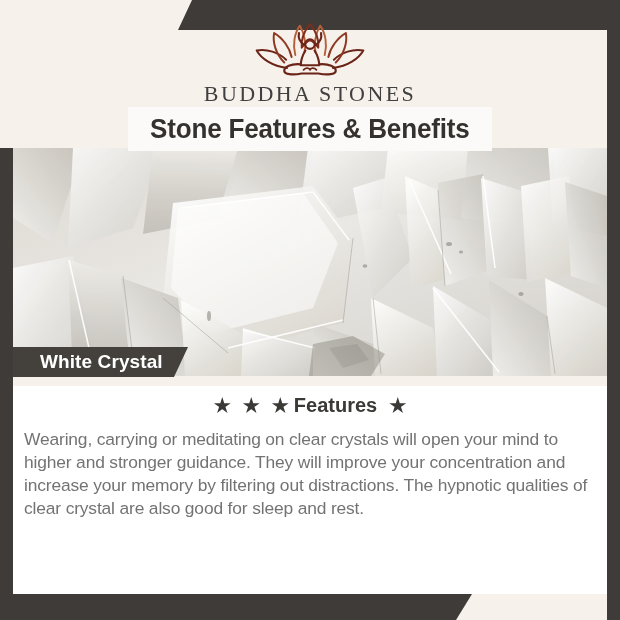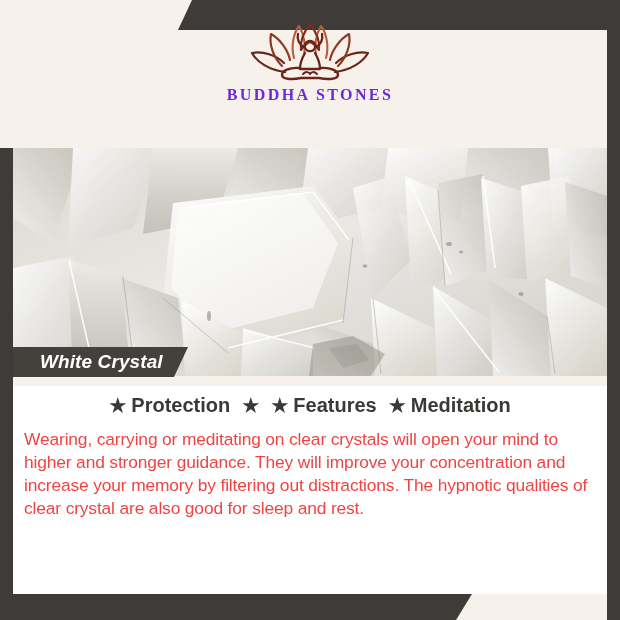--- a/index.html
+++ b/index.html
@@ -40,22 +40,22 @@
 
   
   .logo-wrap{
     position:absolute; top:22px; left:0; width:620px; height:85px;
     display:flex; flex-direction:column; align-items:center; z-index:5;
   }
   .logo-mark{width:122px;height:62px;display:block;}
   .logo-word{
     margin-top:2px;
     font-family:"Liberation Serif", serif;
-    font-size:16px; font-weight:700; letter-spacing:2.4px;
-    color:#6d28d9;
+    font-size:22px; font-weight:400; letter-spacing:2.4px;
+    color:#404040;
   }
 
   
   .title-banner{
     position:absolute; left:128px; top:107px; width:364px; height:44px;
     background:#FCFAF8; z-index:6;
     display:flex; align-items:center; justify-content:center;
   }
   .title-text{
     font-size:28px; font-weight:700; color:#35312E;
@@ -73,21 +73,21 @@
 
   
   .stone-tag{
     position:absolute; left:13px; top:347px; width:175px; height:30px;
     background:#44403C; z-index:6;
     clip-path:polygon(0 0, 100% 0, calc(100% - 14px) 100%, 0 100%);
     display:flex; align-items:center;
   }
   .stone-tag-label{
     color:#FFFFFF; font-size:19px; font-weight:700;
-    padding-left:27px; letter-spacing:0.1px; white-space:nowrap;font-style:italic;
+    padding-left:27px; letter-spacing:0.1px; white-space:nowrap;
   }
 
   
   .content{
     position:absolute; left:13px; top:376px; width:594px; height:218px;
     background:#FFFFFF; z-index:3;
   }
   .content-top-strip{
     position:absolute; left:0; top:0; width:594px; height:10px;
     background:#F7F1EC;
@@ -99,21 +99,21 @@
   }
   .benefit{
     display:inline-flex; align-items:center; gap:5px;
     font-size:20px; font-weight:700; color:#3B3936;
     white-space:nowrap;
   }
   .benefit + .benefit{margin-left:8px;}
   .star{font-size:19px; color:#3B3936; line-height:1;}
   .body-text{
     position:absolute; left:11px; top:52px; width:580px;
-    font-size:17.4px; line-height:1.33; color:#ef4444;
+    font-size:17.4px; line-height:1.33; color:#737373;
     font-weight:500; letter-spacing:-0.15px;
     text-align:left;
   }
 </style>
 </head>
 <body>
 
 <div class="card">
 
   <div class="frame-top"></div>
@@ -147,20 +147,23 @@
         <path d="M56 31 C53 36 51 42 51 47 L71 47 C71 42 69 36 66 31" stroke="#6B2518" stroke-width="2.3"></path>
 
         <path d="M51 46 C40 45 33 49 33 53 C33 57 42 58 52 56 L70 56 C80 58 89 57 89 53 C89 49 82 45 71 46" stroke="#6B2518" stroke-width="2.4"></path>
 
         <path d="M54 52 C57 49 60 50 61 52 C62 50 65 49 68 52" stroke="#6B2518" stroke-width="2"></path>
       </g>
     </svg>
     <div class="logo-word">BUDDHA STONES</div>
   </div>
 
+  <div class="title-banner">
+    <div class="title-text">Stone Features &amp; Benefits</div>
+  </div>
 
   <div class="photo">
     <svg viewBox="0 0 594 228" preserveAspectRatio="none">
       <defs>
         <linearGradient id="bgq" x1="0" y1="0" x2="1" y2="1">
           <stop offset="0%" stop-color="#DCD7CE"></stop>
           <stop offset="45%" stop-color="#E9E7E3"></stop>
           <stop offset="100%" stop-color="#CFCCC6"></stop>
         </linearGradient>
         <linearGradient id="f1" x1="0" y1="0" x2="1" y2="1">
@@ -256,31 +259,29 @@
   <div class="stone-tag">
     <span class="stone-tag-label">White Crystal</span>
   </div>
 
   <div class="content">
     <div class="content-top-strip"></div>
 
     <div class="benefits">
       <span class="benefit">
         <span class="star">★</span>
-        <span>Protection</span>
       </span>
       <span class="benefit">
         <span class="star">★</span>
       </span>
       <span class="benefit">
         <span class="star">★</span>
         <span>Features</span>
       </span>
       <span class="benefit">
         <span class="star">★</span>
-        <span>Meditation</span>
       </span>
     </div>
 
     <div class="body-text">Wearing, carrying or meditating on clear crystals will open your mind to higher and stronger guidance. They will improve your concentration and increase your memory by filtering out distractions. The hypnotic qualities of clear crystal are also good for sleep and rest.</div>
   </div>
 
 </div>
 
 </body></html>

